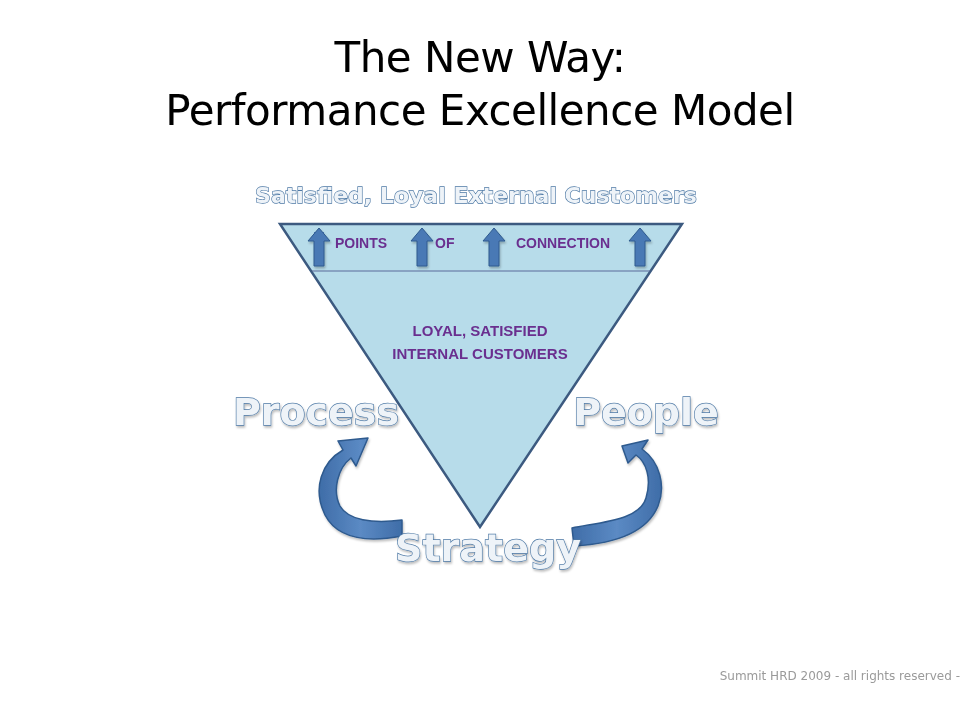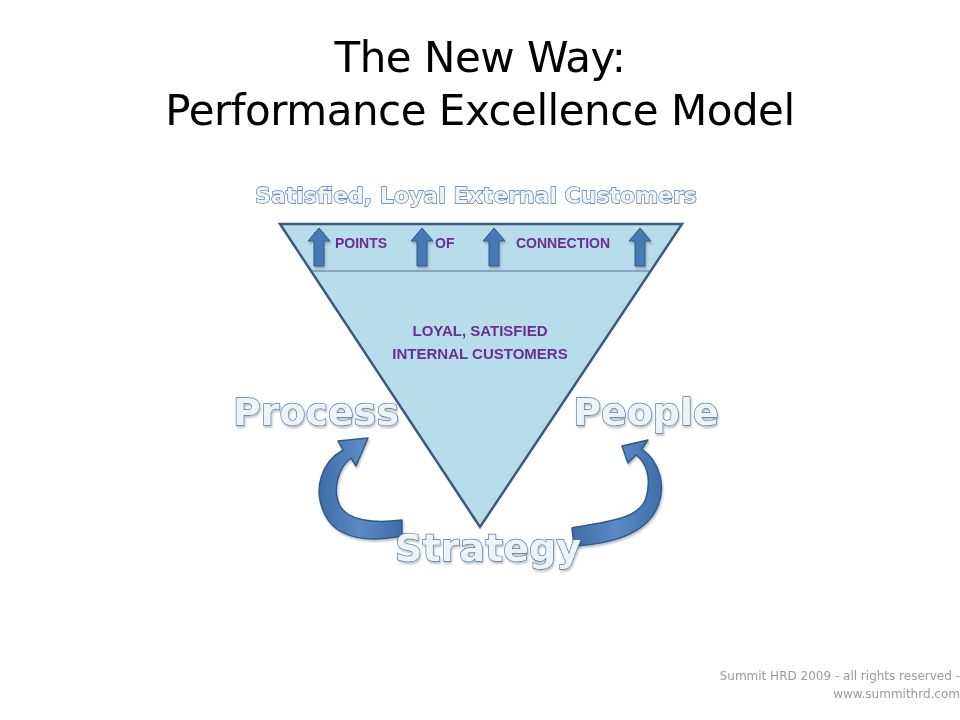--- a/index.html
+++ b/index.html
@@ -82,14 +82,13 @@
                C660,462 666,486 658,506
                C646,535 610,544 574,546 Z" fill="url(#arrowGrad)" stroke="#2e5a8e" stroke-width="1.5" stroke-linejoin="round"></path>
     </g>
 
     <text class="outline-text" x="316" y="425" text-anchor="middle" font-size="38" filter="url(#shadow)">Process</text>
     <text class="outline-text" x="646" y="425" text-anchor="middle" font-size="38" filter="url(#shadow)">People</text>
     <text class="outline-text" x="488" y="561" text-anchor="middle" font-size="38" filter="url(#shadow)">Strategy</text>
   </svg>
 
   <div class="footer" style="top:668px;">Summit HRD 2009  - all rights reserved -</div>
-  <div class="footer" style="top:686px;">www.summithrd.com</div>
 </div>
 
 </body></html>

